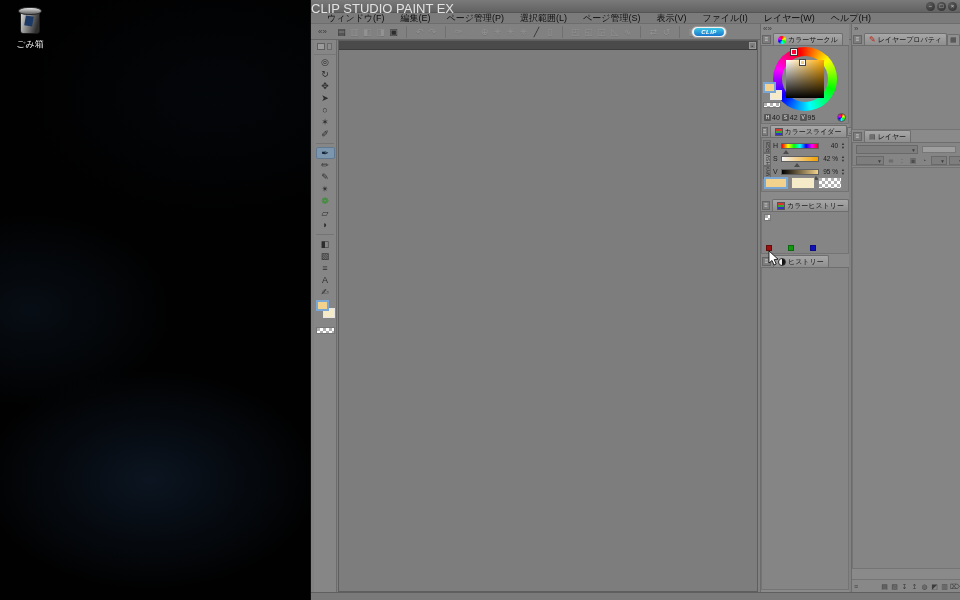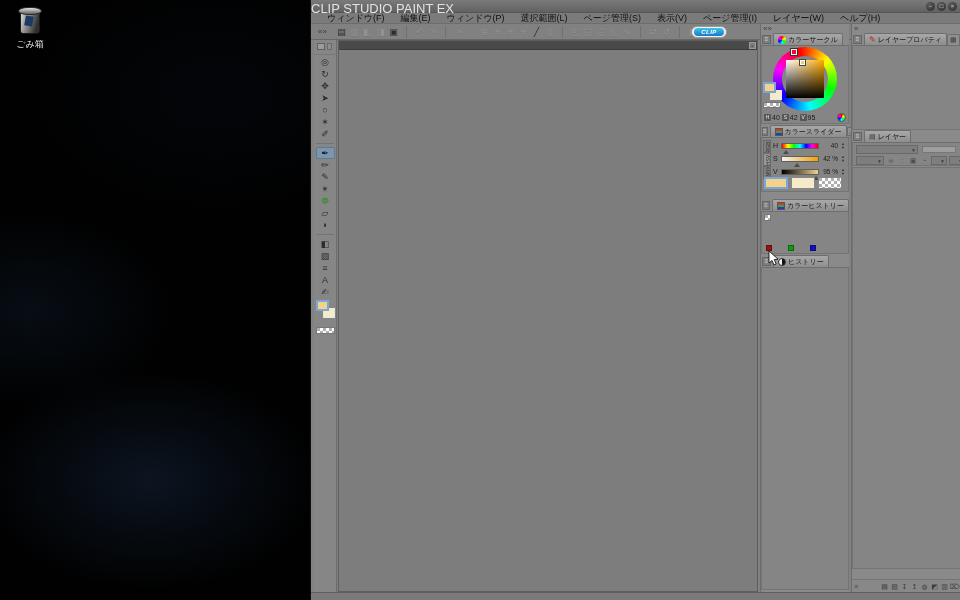--- a/index.html
+++ b/index.html
@@ -149,25 +149,25 @@
       <div class="winbtn"><span>−</span></div>
           <div class="winbtn"><span>□</span></div>
           <div class="winbtn"><span>×</span></div>
         </div>
     </div>
 
     <div class="menubar">
 
     <div class="menu-item"><span>ウィンドウ(F)</span></div>
         <div class="menu-item"><span>編集(E)</span></div>
-        <div class="menu-item"><span>ウィンドウ(P)</span></div>
+        <div class="menu-item"><span>ページ管理(P)</span></div>
         <div class="menu-item"><span>選択範囲(L)</span></div>
         <div class="menu-item"><span>ページ管理(S)</span></div>
         <div class="menu-item"><span>表示(V)</span></div>
-        <div class="menu-item"><span>ページ管理(I)</span></div>
+        <div class="menu-item"><span>ファイル(I)</span></div>
         <div class="menu-item"><span>レイヤー(W)</span></div>
         <div class="menu-item"><span>ヘルプ(H)</span></div>
       </div>
 
     <div class="toolbar">
       <span class="chev tl">«»</span>
       <div class="tb-items">
 
       <div class="tb-item"><span>▤</span></div>
           <div class="tb-item off"><span>▥</span></div>

